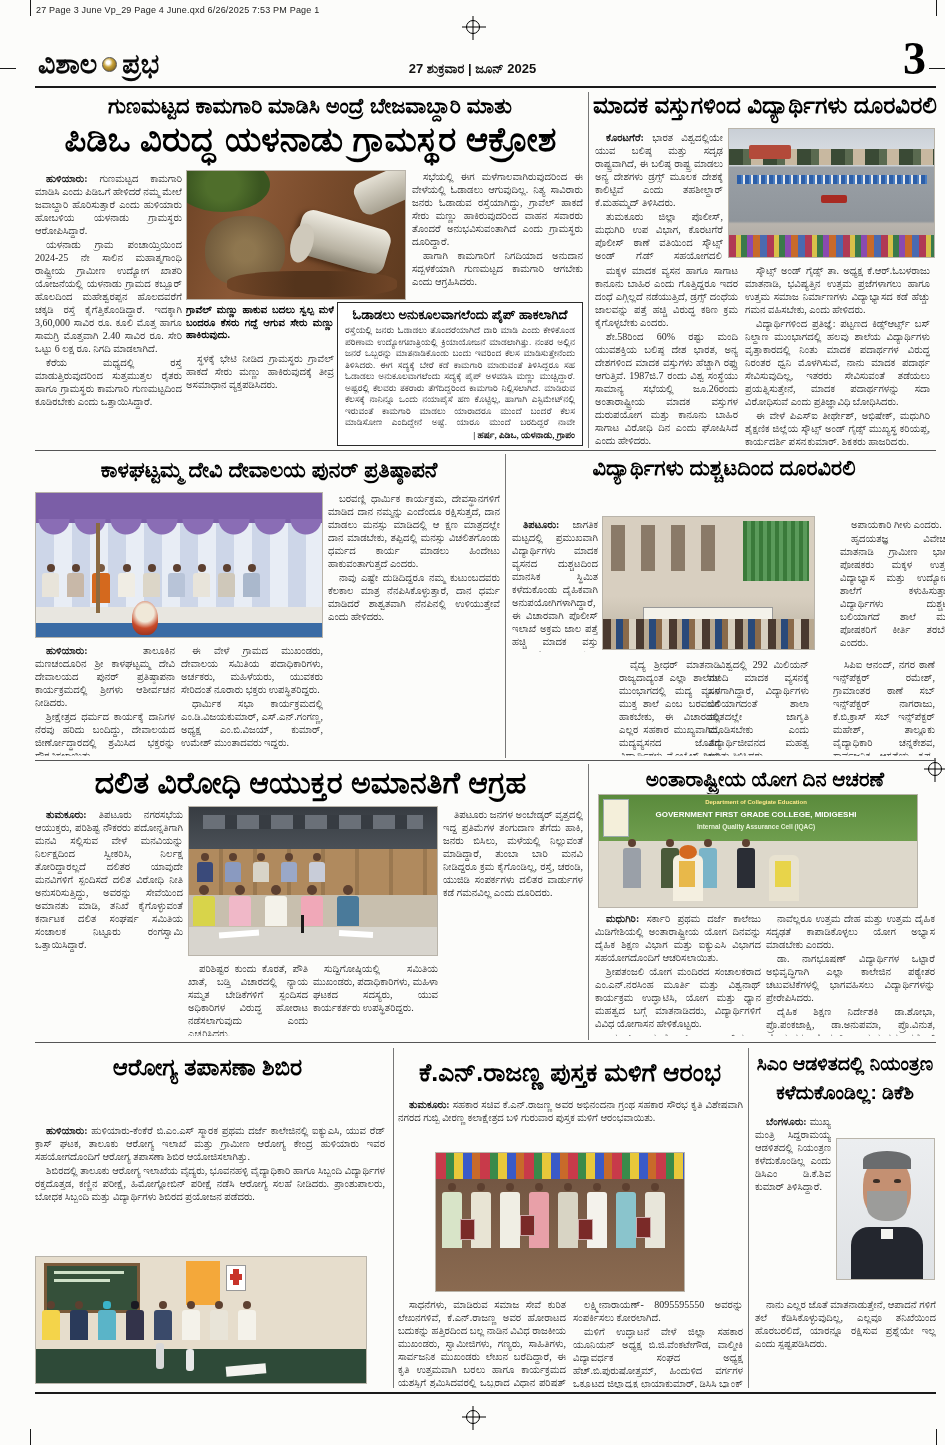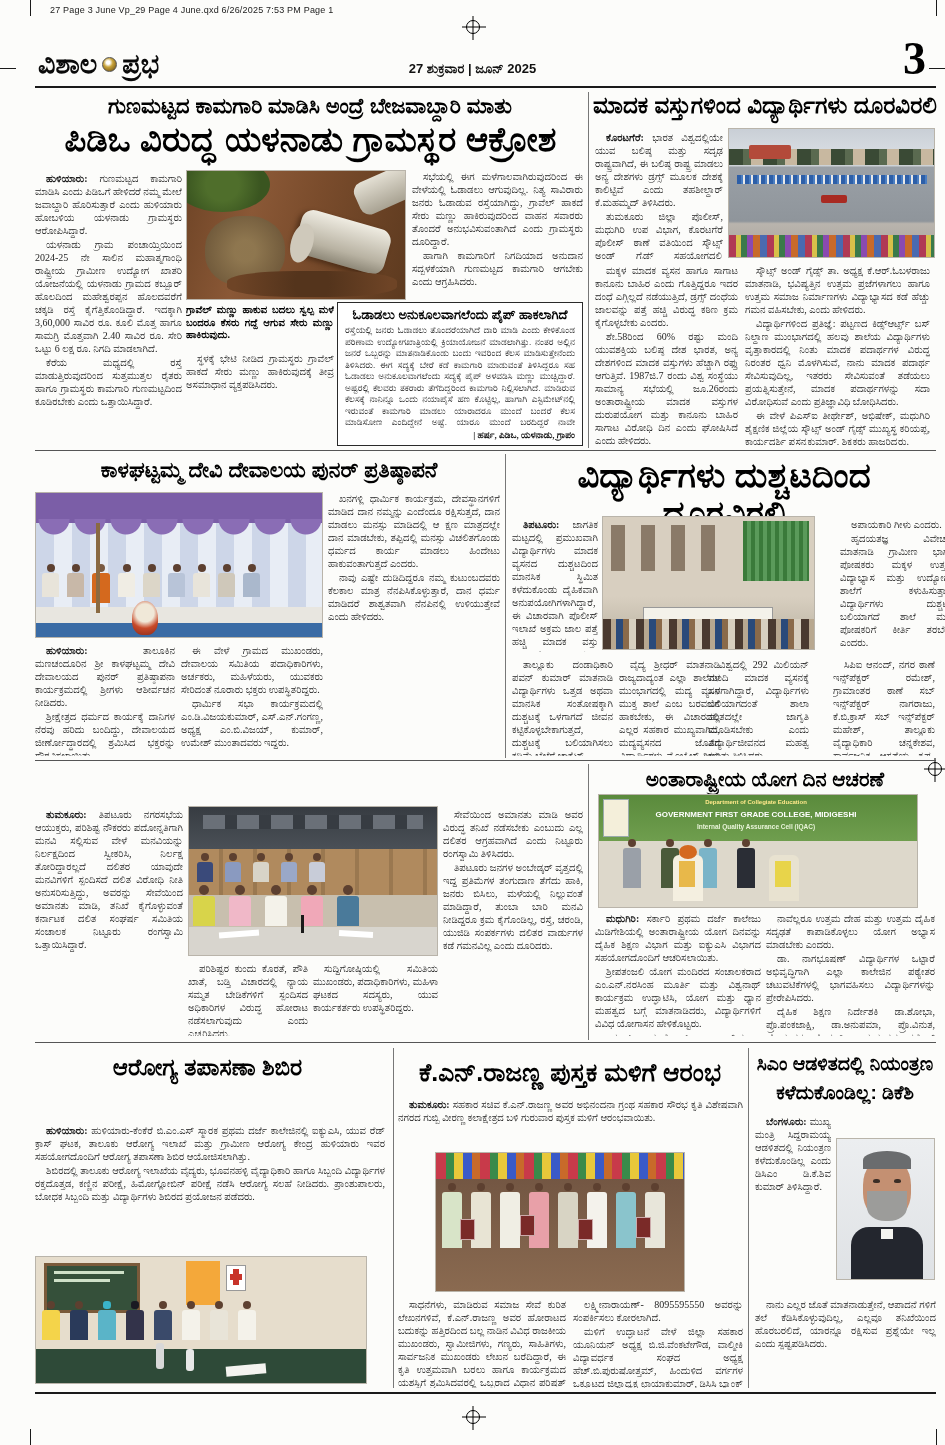--- a/index.html
+++ b/index.html
@@ -37,21 +37,21 @@
   .pf .h{width:8px;height:8px;border-radius:50%;background:#5d4030;margin:0 auto}
   .pf .b{border-radius:3px 3px 0 0;margin:1px auto 0}
   .bannertxt{position:absolute;left:0;right:6px;text-align:center;color:#fff;
              font-family:"Liberation Sans",sans-serif;font-weight:bold;line-height:1.3}
 </style>
 </head>
 <body>
 
 <div class="sheet">
 
-  <div class="printline" style="left:50px;top:5px">27 Page 3 June Vp_29 Page 4 June.qxd  6/26/2025  7:53 PM  Page 1</div>
+  <div class="printline" style="left:36px;top:5px">27 Page 3 June Vp_29 Page 4 June.qxd  6/26/2025  7:53 PM  Page 1</div>
   <div class="rule" style="left:30px;top:0;width:1px;height:16px"></div>
   <div class="rule" style="left:0;top:68px;width:16px;height:1px"></div>
   <div class="rule" style="left:936px;top:0;width:1px;height:16px"></div>
   <div class="rule" style="right:0;top:68px;width:16px;height:1px"></div>
   <div class="rule" style="left:30px;bottom:0;width:1px;height:16px"></div>
   <div class="rule" style="left:936px;bottom:0;width:1px;height:16px"></div>
   <div class="regmark" style="left:466px;top:20px"></div>
   <div class="regmark" style="left:928px;top:762px"></div>
   <div class="regmark" style="left:466px;top:1410px"></div>
 
@@ -172,68 +172,66 @@
           <div class="h"></div>
           <div class="b" style="width:17px;height:24px;background:#aab8cc"></div>
         </div>
     </div>
     <div class="ph-el" style="left:0;bottom:0;width:288px;height:30px;background:linear-gradient(#e8e6e0 55%,#3a6ba5 55%)"></div>
     <div class="ph-el" style="left:96px;bottom:2px;width:26px;height:34px;border-radius:50% 50% 40% 40%;background:radial-gradient(circle at 50% 35%,#f0e8d8 35%,#c84a2a 60%,#8a2a1a 100%)"></div>
     <div class="ph-el" style="left:60px;top:30px;width:4px;height:90px;background:#8a6a42"></div>
   </div>
 
   <div class="bodytxt" style="left:328px;top:492px;width:172px;height:266px">
-    <p>ಖನಗಳ್ಲಿ ಧಾರ್ಮಿಕ ಕಾರ್ಯಕ್ರಮ, ದೇವಸ್ಥಾನಗಳಿಗೆ ಮಾಡಿದ ದಾನ ನಮ್ಮನ್ನು ಎಂದೆಂದೂ ರಕ್ಷಿಸುತ್ತದೆ, ದಾನ ಮಾಡಲು ಮನಸ್ಸು ಮಾಡಿದಲ್ಲಿ ಆ ಕ್ಷಣ ಮಾತ್ರದಲ್ಲೇ ದಾನ ಮಾಡಬೇಕು, ತಪ್ಪಿದಲ್ಲಿ ಮನಸ್ಸು ವಿಚಲಿತಗೊಂಡು ಧರ್ಮದ ಕಾರ್ಯ ಮಾಡಲು ಹಿಂದೇಟು ಹಾಕುವಂತಾಗುತ್ತದೆ ಎಂದರು.</p>
+    <p>ಬರವಣ್ಲಿ ಧಾರ್ಮಿಕ ಕಾರ್ಯಕ್ರಮ, ದೇವಸ್ಥಾನಗಳಿಗೆ ಮಾಡಿದ ದಾನ ನಮ್ಮನ್ನು ಎಂದೆಂದೂ ರಕ್ಷಿಸುತ್ತದೆ, ದಾನ ಮಾಡಲು ಮನಸ್ಸು ಮಾಡಿದಲ್ಲಿ ಆ ಕ್ಷಣ ಮಾತ್ರದಲ್ಲೇ ದಾನ ಮಾಡಬೇಕು, ತಪ್ಪಿದಲ್ಲಿ ಮನಸ್ಸು ವಿಚಲಿತಗೊಂಡು ಧರ್ಮದ ಕಾರ್ಯ ಮಾಡಲು ಹಿಂದೇಟು ಹಾಕುವಂತಾಗುತ್ತದೆ ಎಂದರು.</p>
     <p>ನಾವು ಎಷ್ಟೇ ದುಡಿದಿದ್ದರೂ ನಮ್ಮ ಕುಟುಂಬದವರು ಕೆಲಕಾಲ ಮಾತ್ರ ನೆನಪಿಸಿಕೊಳ್ಳುತ್ತಾರೆ, ದಾನ ಧರ್ಮ ಮಾಡಿದರೆ ಶಾಶ್ವತವಾಗಿ ನೆನಪಿನಲ್ಲಿ ಉಳಿಯುತ್ತೇವೆ ಎಂದು ಹೇಳಿದರು.</p>
   </div>
   <div class="bodytxt" style="left:35px;top:644px;width:140px;height:112px">
     <p><span class="dl">ಹುಳಿಯಾರು:</span> <span>ತಾಲೂಕಿನ ಮಣಚಂದೂರಿನ ಶ್ರೀ ಕಾಳಘಟ್ಟಮ್ಮ ದೇವಿ ದೇವಾಲಯದ ಪುನರ್ ಪ್ರತಿಷ್ಠಾಪನಾ ಕಾರ್ಯಕ್ರಮದಲ್ಲಿ ಶ್ರೀಗಳು ಆಶೀರ್ವಚನ ನೀಡಿದರು.</span></p>
     <p>ಶ್ರೀಕ್ಷೇತ್ರದ ಧರ್ಮದ ಕಾರ್ಯಕ್ಕೆ ದಾನಿಗಳ ನೆರವು ಹರಿದು ಬಂದಿದ್ದು, ದೇವಾಲಯದ ಜೀರ್ಣೋದ್ಧಾರದಲ್ಲಿ ಶ್ರಮಿಸಿದ ಭಕ್ತರನ್ನು ಗೌರವಿಸಲಾಯಿತು.</p>
   </div>
   <div class="bodytxt" style="left:181px;top:644px;width:142px;height:112px">
     <p>ಈ ವೇಳೆ ಗ್ರಾಮದ ಮುಖಂಡರು, ದೇವಾಲಯ ಸಮಿತಿಯ ಪದಾಧಿಕಾರಿಗಳು, ಅರ್ಚಕರು, ಮಹಿಳೆಯರು, ಯುವಕರು ಸೇರಿದಂತೆ ನೂರಾರು ಭಕ್ತರು ಉಪಸ್ಥಿತರಿದ್ದರು.</p>
     <p>ಧಾರ್ಮಿಕ ಸಭಾ ಕಾರ್ಯಕ್ರಮದಲ್ಲಿ ಎಂ.ಡಿ.ವಿಜಯಕುಮಾರ್, ಎಸ್.ಎನ್.ಗಂಗಣ್ಣ, ಅಧ್ಯಕ್ಷ ಎಂ.ಬಿ.ವಿಜಯ್, ಕುಮಾರ್, ಉಮೇಶ್ ಮುಂತಾದವರು ಇದ್ದರು.</p>
   </div>
 
   <div class="vrule" style="left:505px;top:454px;height:304px"></div>
 
-  <div class="hl" style="left:512px;top:456px;width:424px;font-size:34px">ವಿದ್ಯಾರ್ಥಿಗಳು ದುಶ್ಚಟದಿಂದ ದೂರವಿರಲಿ</div>
+  <div class="hl" style="left:512px;top:456px;width:424px;font-size:21px">ವಿದ್ಯಾರ್ಥಿಗಳು ದುಶ್ಚಟದಿಂದ ದೂರವಿರಲಿ</div>
 
   <div class="bodytxt" style="left:512px;top:518px;width:86px;height:134px">
     <p><span class="dl">ತಿಪಟೂರು:</span> <span>ಜಾಗತಿಕ ಮಟ್ಟದಲ್ಲಿ ಪ್ರಮುಖವಾಗಿ ವಿದ್ಯಾರ್ಥಿಗಳು ಮಾದಕ ವ್ಯಸನದ ದುಶ್ಚಟದಿಂದ ಮಾನಸಿಕ ಸ್ಥಿಮಿತ ಕಳೆದುಕೊಂಡು ದೈಹಿಕವಾಗಿ ಅನುಪಯೋಗಿಗಳಾಗಿದ್ದಾರೆ, ಈ ವಿಚಾರವಾಗಿ ಪೊಲೀಸ್ ಇಲಾಖೆ ಅಕ್ರಮ ಜಾಲ ಪತ್ತೆ ಹಚ್ಚಿ ಮಾದಕ ವಸ್ತು ಸಾಗಾಟಕ್ಕೆ ಕಠಿಣ ಕ್ರಮಗಳನ್ನು ಕೈಗೊಳ್ಳುತ್ತಿದೆ.</span></p>
   </div>
 
   <div class="photo" style="left:602px;top:516px;width:213px;height:134px">
     <div class="ph-el" style="inset:0;background:linear-gradient(#d8cfc0 60%,#b8b0a0 100%)"></div>
     <div class="ph-el" style="left:8px;top:8px;width:120px;height:46px;background:repeating-linear-gradient(90deg,#8a7a68 0 14px,#d8cfc0 14px 30px)"></div>
     <div class="ph-el" style="left:140px;top:4px;width:66px;height:60px;background:repeating-linear-gradient(90deg,#3a7a3a 0 4px,#5a9a5a 4px 8px)"></div>
     <div class="ph-el" style="left:40px;bottom:26px;width:130px;height:16px;background:#f4f2ea;border:1px solid #999"></div>
     <div class="ph-el" style="left:0;bottom:0;width:213px;height:30px;background:repeating-linear-gradient(90deg,#4a3a30 0 8px,#b8a890 8px 13px,#2a4a7a 13px 20px,#8a6a4a 20px 26px,#d8d0c0 26px 33px)"></div>
   </div>
 
   <div class="bodytxt" style="left:840px;top:518px;width:115px;height:134px">
     <p>ಅಪಾಯಕಾರಿ ಗೀಳು ಎಂದರು.</p>
     <p>ಹೃದಯತಜ್ಞ ವಿವೇಚನ್ ಮಾತನಾಡಿ ಗ್ರಾಮೀಣ ಭಾಗದ ಪೋಷಕರು ಮಕ್ಕಳ ಉತ್ತಮ ವಿದ್ಯಾಭ್ಯಾಸ ಮತ್ತು ಉದ್ಯೋಗಕ್ಕೆ ಶಾಲೆಗೆ ಕಳುಹಿಸುತ್ತಾರೆ, ವಿದ್ಯಾರ್ಥಿಗಳು ದುಶ್ಚಟಕ್ಕೆ ಬಲಿಯಾಗದೆ ಶಾಲೆ ಮತ್ತು ಪೋಷಕರಿಗೆ ಕೀರ್ತಿ ತರಬೇಕು ಎಂದರು.</p>
   </div>
 
-  <div class="bodytxt" style="left:512px;top:658px;width:101px;height:98px">
-    <p>ತಾಲ್ಲೂಕು ದಂಡಾಧಿಕಾರಿ ಪವನ್ ಕುಮಾರ್ ಮಾತನಾಡಿ ವಿದ್ಯಾರ್ಥಿಗಳು ಒತ್ತಡ ಅಥವಾ ಮಾನಸಿಕ ಸಂತೋಷಕ್ಕಾಗಿ ದುಶ್ಚಟಕ್ಕೆ ಒಳಗಾಗದೆ ಜೀವನ ಕಟ್ಟಿಕೊಳ್ಳಬೇಕಾಗುತ್ತದೆ, ದುಶ್ಚಟಕ್ಕೆ ಬಲಿಯಾಗಿಸಲು ಕಡಿಮೆ ಬೆಲೆಗೆ ಚಾಕ್ಲೆಟ್</p>
-  </div>
   <div class="bodytxt" style="left:619px;top:658px;width:101px;height:98px">
     <p>ವೈದ್ಯ ಶ್ರೀಧರ್ ಮಾತನಾಡಿ ರಾಜ್ಯದಾದ್ಯಂತ ಎಲ್ಲಾ ಶಾಲೆಗಳ ಮುಂಭಾಗದಲ್ಲಿ ಮದ್ಯ ವ್ಯಸನ ಮುಕ್ತ ಶಾಲೆ ಎಂಬ ಬರವಣಿಗೆ ಹಾಕಬೇಕು, ಈ ವಿಚಾರದಲ್ಲಿ ಎಲ್ಲರ ಸಹಕಾರ ಮುಖ್ಯವಾಗಿದೆ, ಮದ್ಯವ್ಯಸನದ ಜೊತೆಗೆ ವಿದ್ಯಾರ್ಥಿಗಳು ಮೊಬೈಲ್ ಗೀಳು ಬಿಡಬೇಕು, ಇದು ಸಹ ಒಂದು</p>
   </div>
   <div class="bodytxt" style="left:708px;top:658px;width:101px;height:98px">
     <p>ವಿಶ್ವದಲ್ಲಿ 292 ಮಿಲಿಯನ್ ಮಂದಿ ಮಾದಕ ವ್ಯಸನಕ್ಕೆ ಒಳಗಾಗಿದ್ದಾರೆ, ವಿದ್ಯಾರ್ಥಿಗಳು ಬಲಿಯಾಗದಂತೆ ಶಾಲಾ ಹಂತದಲ್ಲೇ ಜಾಗೃತಿ ಮೂಡಿಸಬೇಕು ಎಂದು ವಿದ್ಯಾರ್ಥಿಜೀವನದ ಮಹತ್ವ ಕುರಿತು ತಿಳಿಸಿದರು.</p>
   </div>
   <div class="bodytxt" style="left:833px;top:658px;width:102px;height:98px">
     <p>ಸಿಪಿಐ ಆನಂದ್, ನಗರ ಠಾಣೆ ಇನ್ಸ್‌ಪೆಕ್ಟರ್ ರಮೇಶ್, ಗ್ರಾಮಾಂತರ ಠಾಣೆ ಸಬ್ ಇನ್ಸ್‌ಪೆಕ್ಟರ್ ನಾಗರಾಜು, ಕೆ.ಬಿ.ಕ್ರಾಸ್ ಸಬ್ ಇನ್ಸ್‌ಪೆಕ್ಟರ್ ಮಹೇಶ್, ತಾಲ್ಲೂಕು ವೈದ್ಯಾಧಿಕಾರಿ ಚನ್ನಕೇಶವ, ಸಾರ್ವಜನಿಕ ಆಸ್ಪತ್ರೆಯ ಕೃಷ್ಣ, ಅಬಕಾರಿ ಇಲಾಖೆಯ ಅಧಿಕಾರಿಗಳು ಇದ್ದರು.</p>
   </div>
 
   <div class="rule" style="left:35px;top:760px;width:901px;height:1px;background:#555"></div>
 
+  <div class="hl" style="left:38px;top:766px;width:545px;font-size:30px">ದಲಿತ ವಿರೋಧಿ ಆಯುಕ್ತರ ಅಮಾನತಿಗೆ ಆಗ್ರಹ</div>
 
   <div class="bodytxt" style="left:35px;top:808px;width:148px;height:228px">
     <p><span class="dl">ತುಮಕೂರು:</span> <span>ತಿಪಟೂರು ನಗರಸಭೆಯ ಆಯುಕ್ತರು, ಪರಿಶಿಷ್ಟ ನೌಕರರು ಪದೋನ್ನತಿಗಾಗಿ ಮನವಿ ಸಲ್ಲಿಸುವ ವೇಳೆ ಮನವಿಯನ್ನು ನಿರ್ಲಕ್ಷದಿಂದ ಸ್ವೀಕರಿಸಿ, ನಿರ್ಲಕ್ಷ ತೋರಿದ್ದಾರಲ್ಲದೆ ದಲಿತರ ಯಾವುದೇ ಮನವಿಗಳಿಗೆ ಸ್ಪಂದಿಸದೆ ದಲಿತ ವಿರೋಧಿ ನೀತಿ ಅನುಸರಿಸುತ್ತಿದ್ದು, ಅವರನ್ನು ಸೇವೆಯಿಂದ ಅಮಾನತು ಮಾಡಿ, ತನಿಖೆ ಕೈಗೊಳ್ಳುವಂತೆ ಕರ್ನಾಟಕ ದಲಿತ ಸಂಘರ್ಷ ಸಮಿತಿಯ ಸಂಚಾಲಕ ನಿಟ್ಟೂರು ರಂಗಸ್ವಾಮಿ ಒತ್ತಾಯಿಸಿದ್ದಾರೆ.</span></p>
   </div>
 
   <div class="photo" style="left:188px;top:806px;width:250px;height:150px">
     <div class="ph-el" style="inset:0;background:#c8bfae"></div>
     <div class="ph-el" style="left:0;top:0;width:250px;height:42px;background:linear-gradient(#373c42,#4a5057)"></div>
     <div class="ph-el" style="left:14px;top:8px;width:220px;height:14px;background:repeating-linear-gradient(90deg,#6a7078 0 22px,#373c42 22px 34px)"></div>
     <div class="ph-el" style="left:0;top:42px;width:250px;height:46px;background:repeating-linear-gradient(90deg,#b08a5e 0 30px,#9a7850 30px 34px)"></div>
@@ -281,21 +279,20 @@
           <div class="b" style="width:22px;height:30px;background:#4a7a9a"></div>
         </div>
     </div>
     <div class="ph-el" style="left:0;bottom:0;width:250px;height:28px;background:#d8d5ce"></div>
     <div class="ph-el" style="left:30px;bottom:18px;width:40px;height:6px;background:#fff;transform:rotate(-4deg)"></div>
     <div class="ph-el" style="left:150px;bottom:18px;width:34px;height:6px;background:#fff;transform:rotate(3deg)"></div>
     <div class="ph-el" style="left:112px;bottom:22px;width:3px;height:18px;background:#1a1a1a"></div>
   </div>
 
   <div class="bodytxt" style="left:443px;top:808px;width:140px;height:228px">
-    <p>ಸೇವೆಯಿಂದ ಅಮಾನತು ಮಾಡಿ ಅವರ ವಿರುದ್ಧ ತನಿಖೆ ನಡೆಸಬೇಕು ಎಂಬುದು ಎಲ್ಲ ದಲಿತರ ಆಗ್ರಹವಾಗಿದೆ ಎಂದು ನಿಟ್ಟೂರು ರಂಗಸ್ವಾಮಿ ತಿಳಿಸಿದರು.</p>
     <p>ತಿಪಟೂರು ಜನಗಳ ಅಂಬೇಡ್ಕರ್ ವೃತ್ತದಲ್ಲಿ ಇದ್ದ ಪ್ರತಿಮೆಗಳ ತಂಗುದಾಣ ತೆಗೆದು ಹಾಕಿ, ಜನರು ಬಿಸಿಲು, ಮಳೆಯಲ್ಲಿ ನಿಲ್ಲುವಂತೆ ಮಾಡಿದ್ದಾರೆ, ತುಂಬಾ ಬಾರಿ ಮನವಿ ನೀಡಿದ್ದರೂ ಕ್ರಮ ಕೈಗೊಂಡಿಲ್ಲ, ರಸ್ತೆ, ಚರಂಡಿ, ಯುಜಿಡಿ ಸಂಪರ್ಕಗಳು ದಲಿತರ ವಾರ್ಡುಗಳ ಕಡೆ ಗಮನವಿಲ್ಲ ಎಂದು ದೂರಿದರು.</p>
   </div>
   <div class="bodytxt" style="left:188px;top:962px;width:120px;height:74px">
     <p>ಪರಿಶಿಷ್ಟರ ಕುಂದು ಕೊರತೆ, ಪೌತಿ ಖಾತೆ, ಬಡ್ತಿ ವಿಚಾರದಲ್ಲಿ ನ್ಯಾಯ ಸಮ್ಮತ ಬೇಡಿಕೆಗಳಿಗೆ ಸ್ಪಂದಿಸದ ಅಧಿಕಾರಿಗಳ ವಿರುದ್ಧ ಹೋರಾಟ ನಡೆಸಲಾಗುವುದು ಎಂದು ಎಚ್ಚರಿಸಿದರು.</p>
   </div>
   <div class="bodytxt" style="left:313px;top:962px;width:125px;height:74px">
     <p>ಸುದ್ದಿಗೋಷ್ಠಿಯಲ್ಲಿ ಸಮಿತಿಯ ಮುಖಂಡರು, ಪದಾಧಿಕಾರಿಗಳು, ಮಹಿಳಾ ಘಟಕದ ಸದಸ್ಯರು, ಯುವ ಕಾರ್ಯಕರ್ತರು ಉಪಸ್ಥಿತರಿದ್ದರು.</p>
   </div>
 
   <div class="vrule" style="left:588px;top:764px;height:276px"></div>

